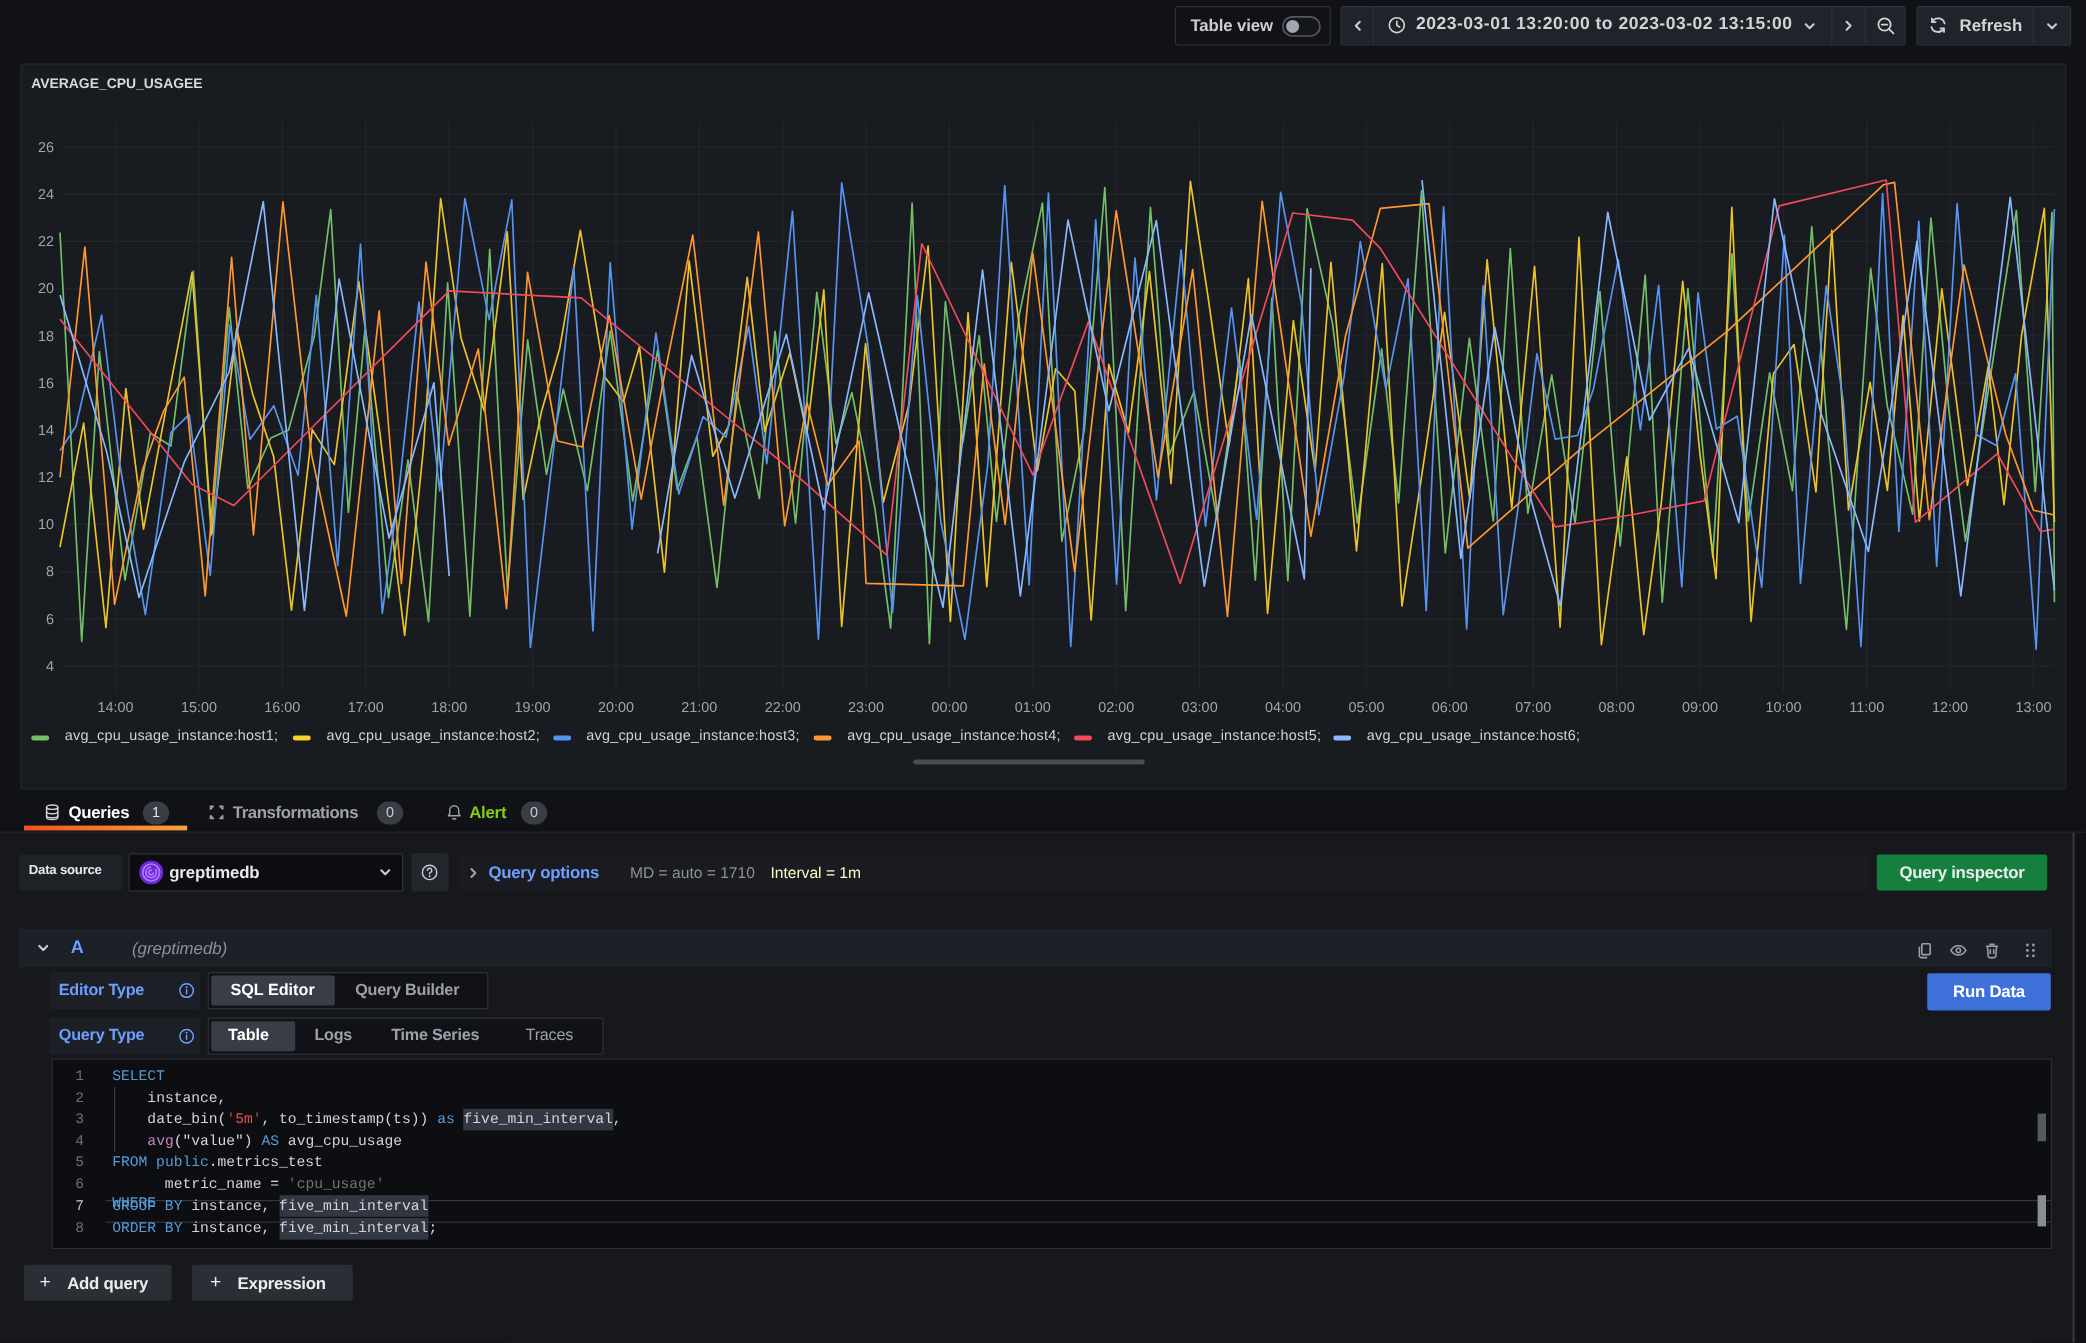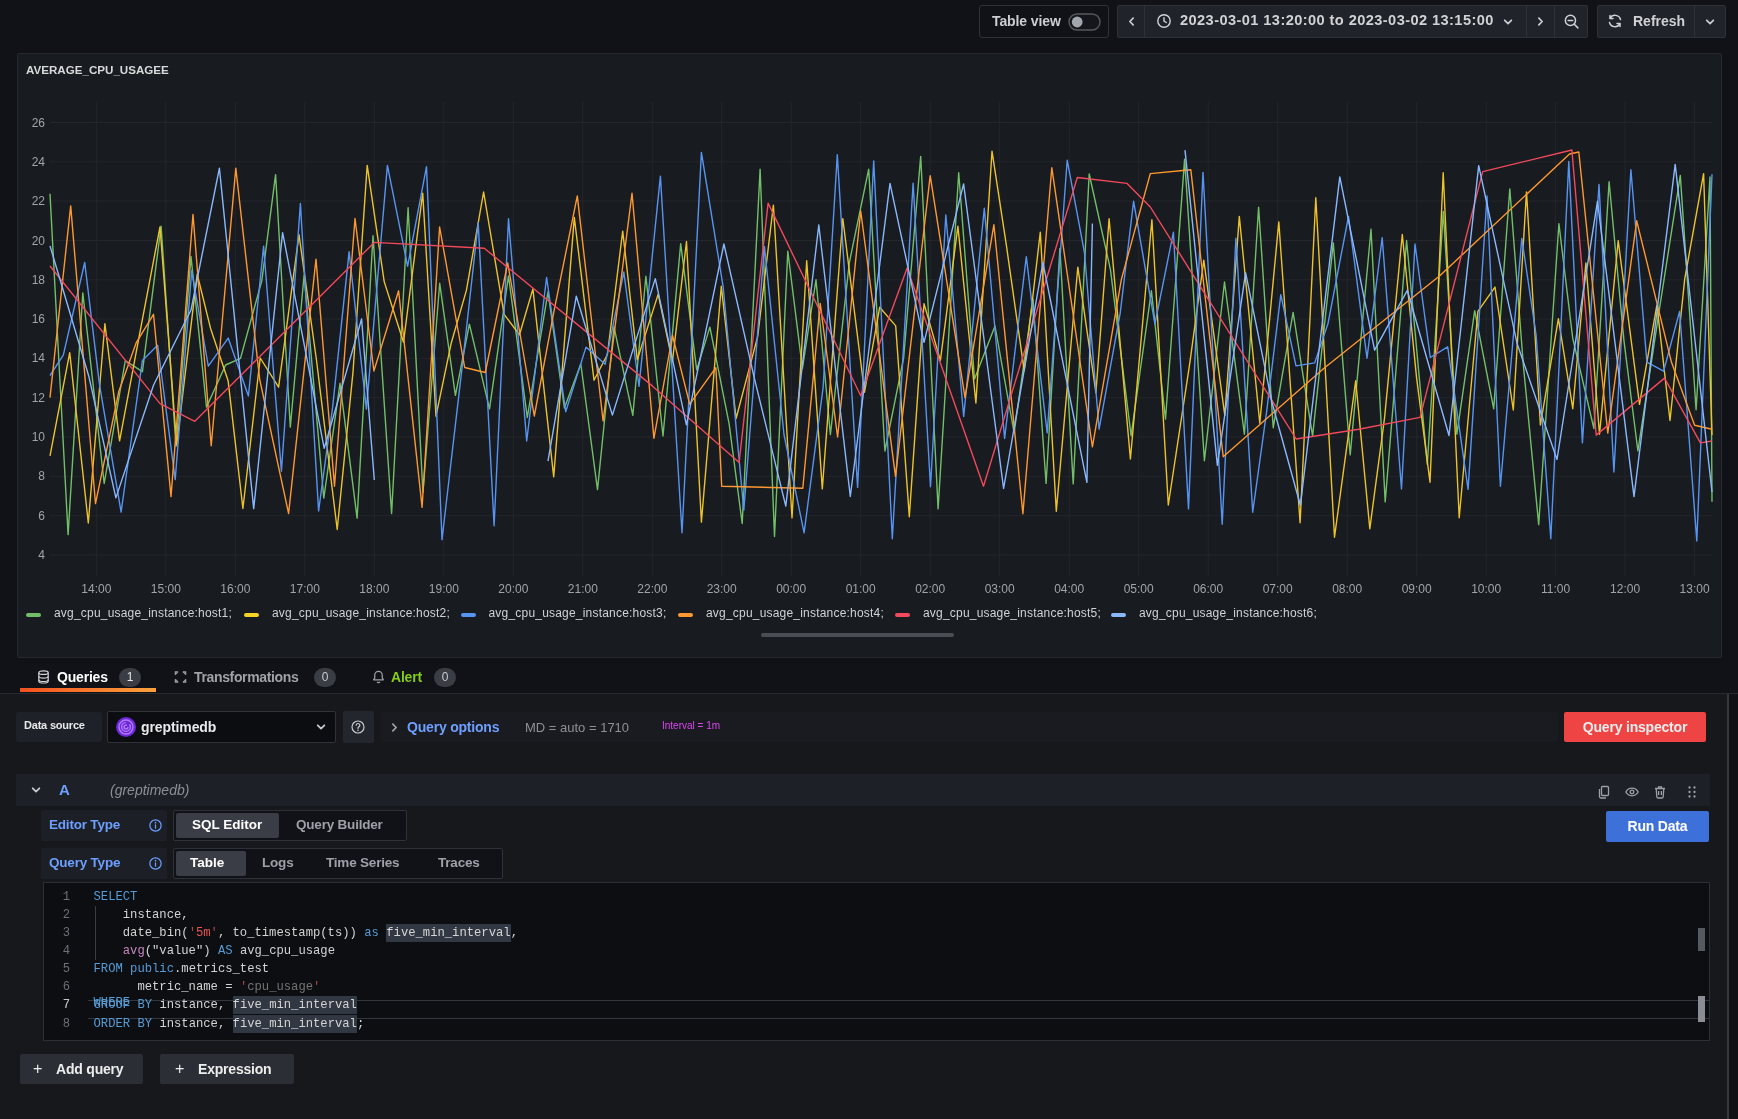--- a/index.html
+++ b/index.html
@@ -204,22 +204,22 @@
     <circle cx="8" cy="8" r="6" stroke="#c7cad0" stroke-width="1.2"></circle>
     <path d="M6.2 6.2a1.8 1.8 0 1 1 2.6 1.7c-.5.25-.8.6-.8 1.1v.4" stroke="#c7cad0" stroke-width="1.2" fill="none" stroke-linecap="round"></path>
     <circle cx="8" cy="11.2" r=".8" fill="#c7cad0"></circle>
   </svg>
 <div class="abs" style="left:381px;top:712px;width:1177px;height:30px;background:#191b20;border-radius:2px"></div>
 <svg style="position:absolute;left:389px;top:722px" width="11" height="11" viewBox="0 0 9 10" fill="none">
     <path d="M3 2l3 3-3 3" stroke="#9da0a8" stroke-width="1.6" stroke-linecap="round" stroke-linejoin="round"></path>
   </svg>
 <div class="abs" style="left:407px;top:719px;font-size:14px;font-weight:700;color:#6e9fff;letter-spacing:-.2px">Query options</div>
 <div class="abs" style="left:525px;top:720px;font-size:13px;color:#8d9097">MD = auto = 1710</div>
-<div class="abs" style="left:662px;top:720px;font-size:10px;color:#d946ef">Interval = 1m</div>
-<div class="abs" style="left:1564px;top:712px;width:142px;height:30px;background:#ef4444;border-radius:2px;color:#eceded;font-size:14px;text-align:center;line-height:30px;font-weight:700;letter-spacing:-.2px">Query inspector</div>
+<div class="abs" style="left:642px;top:720px;font-size:13px;color:#fef9c3">Interval = 1m</div>
+<div class="abs" style="left:1564px;top:712px;width:142px;height:30px;background:#15803d;border-radius:2px;color:#eceded;font-size:14px;text-align:center;line-height:30px;font-weight:700;letter-spacing:-.2px">Query inspector</div>
 
 <div class="abs" style="left:16px;top:774px;width:1694px;height:32px;background:#1d2026"></div>
 <svg style="position:absolute;left:30px;top:785px" width="11" height="11" viewBox="0 0 9 10" fill="none">
     <path d="M2 3l3 3 3-3" stroke="#c7cad0" stroke-width="1.6" stroke-linecap="round" stroke-linejoin="round"></path>
   </svg>
 <div class="abs" style="left:59px;top:781px;font-size:15px;font-weight:700;color:#6e9fff">A</div>
 <div class="abs" style="left:110px;top:782px;font-size:14px;font-style:italic;color:#8d9097">(greptimedb)</div>
 <svg style="position:absolute;left:1596px;top:784px" width="16" height="16" viewBox="0 0 16 16" fill="none">
     <rect x="5.5" y="2.5" width="7" height="9" rx="1" stroke="#9da0a8" stroke-width="1.3"></rect>
     <path d="M3.5 5v7.5A1.5 1.5 0 0 0 5 14h5" stroke="#9da0a8" stroke-width="1.3"></path>
@@ -260,21 +260,21 @@
 <svg style="position:absolute;left:148px;top:856px" width="15" height="15" viewBox="0 0 16 16" fill="none">
     <circle cx="8" cy="8" r="6" stroke="#6e9fff" stroke-width="1.3"></circle>
     <path d="M8 7.2v3.6" stroke="#6e9fff" stroke-width="1.3" stroke-linecap="round"></path>
     <circle cx="8" cy="5" r=".9" fill="#6e9fff"></circle>
   </svg>
 <div class="abs" style="left:173px;top:848px;width:330px;height:31px;border:1px solid #2e3138;border-radius:2px;background:#111217"></div>
 <div class="abs" style="left:176px;top:851px;width:70px;height:25px;background:#3a3d45;border-radius:2px"></div>
 <div class="abs" style="left:190px;top:855px;font-size:13.5px;font-weight:700;color:#ffffff">Table</div>
 <div class="abs" style="left:262px;top:855px;font-size:13.5px;font-weight:700;color:#9da0a8;letter-spacing:-.2px">Logs</div>
 <div class="abs" style="left:326px;top:855px;font-size:13.5px;font-weight:700;color:#9da0a8;letter-spacing:-.2px">Time Series</div>
-<div class="abs" style="left:438px;top:855px;font-size:13.5px;font-weight:700;color:#9da0a8;letter-spacing:-.2px">Traces</div>
+<div class="abs" style="left:438px;top:855px;font-size:13.5px;font-weight:400;color:#9da0a8;letter-spacing:-.2px">Traces</div>
 
 <div class="abs" style="left:1606px;top:811px;width:103px;height:31px;background:#3d71d9;border-radius:2px;color:#ffffff;font-size:14px;font-weight:700;text-align:center;line-height:31px;letter-spacing:-.2px">Run Data</div>
 
 <div class="abs" style="left:43px;top:882px;width:1667px;height:159px;background:#0c0e12;border:1px solid #2c2f35"></div>
 
 <div class="abs" style="left:0;top:0">
 <div style="position:absolute;left:386.3px;top:923.8px;width:124.4px;height:18.14px;background:#323843"></div>
     <div style="position:absolute;left:232.6px;top:996.3px;width:124.4px;height:18.14px;background:#323843"></div>
     <div style="position:absolute;left:232.6px;top:1014.5px;width:124.4px;height:18.14px;background:#323843"></div>
 <div class="abs" style="left:88px;top:999.5px;width:1621px;height:1px;background:#33363c"></div>

